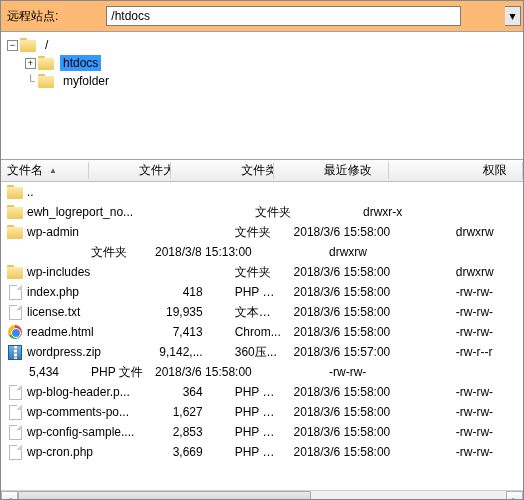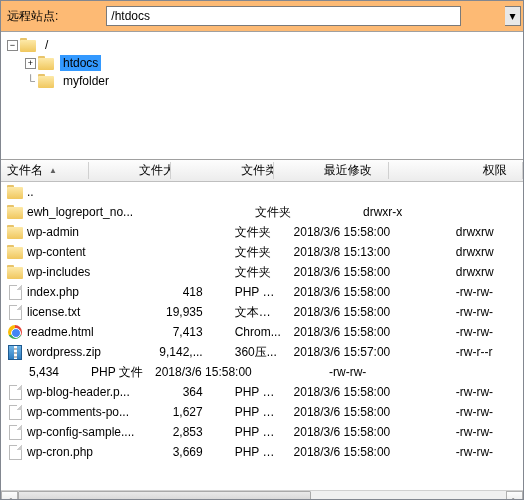--- a/index.html
+++ b/index.html
@@ -117,26 +117,20 @@
           <span class="folder-icon"></span>
         </span>
         <span>wp-admin</span>
       </div>
       <div class="cell col-size size"></div>
       <div class="cell col-type">文件夹</div>
       <div class="cell col-mod">2018/3/6 15:58:00</div>
       <div class="cell col-perm">drwxrw</div>
     </div>
     <div class="row">
-      <div class="cell col-name">
-        <span class="icon-slot">
-          <span class="folder-icon"></span>
-        </span>
-        <span>wp-content</span>
-      </div>
       <div class="cell col-size size"></div>
       <div class="cell col-type">文件夹</div>
       <div class="cell col-mod">2018/3/8 15:13:00</div>
       <div class="cell col-perm">drwxrw</div>
     </div>
     <div class="row">
       <div class="cell col-name">
         <span class="icon-slot">
           <span class="folder-icon"></span>
         </span>

